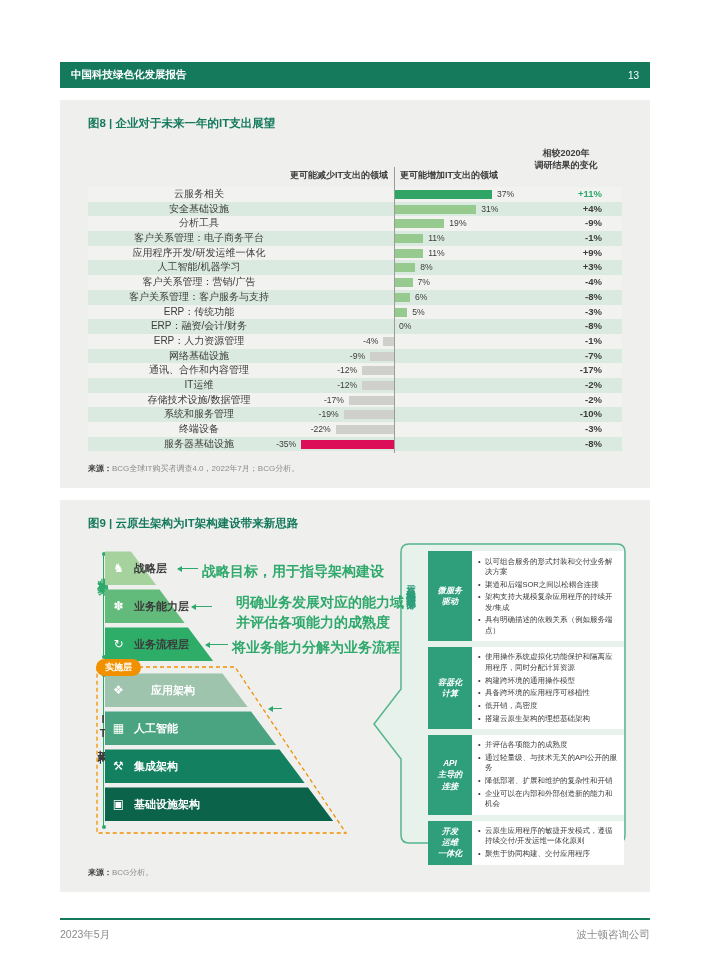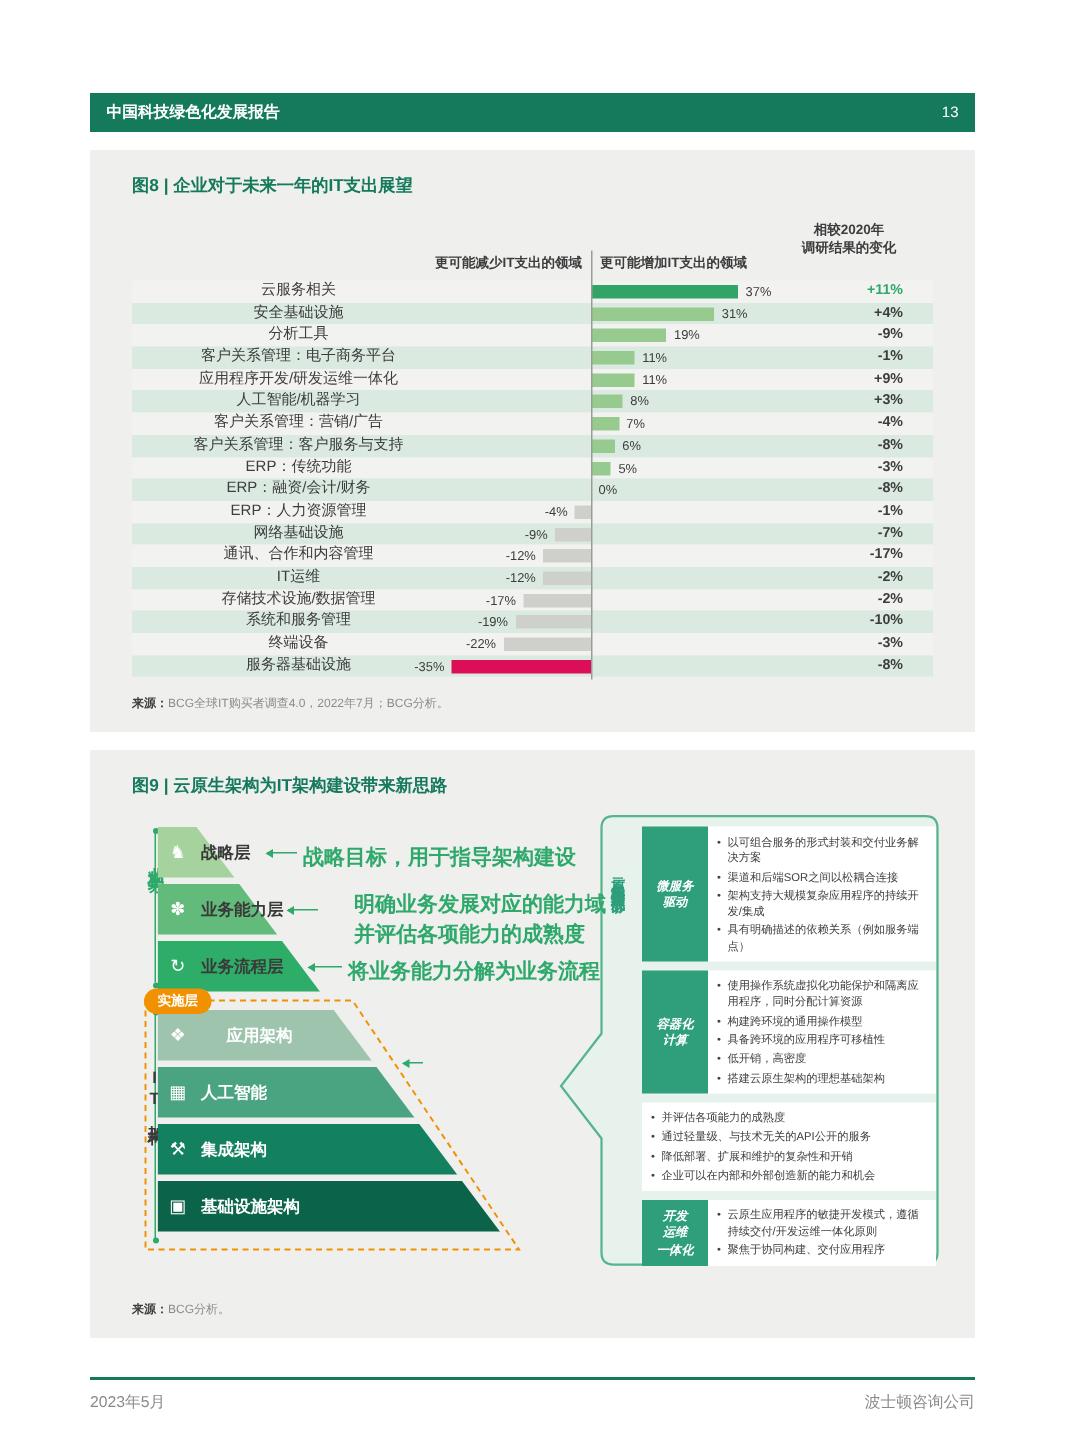--- a/index.html
+++ b/index.html
@@ -289,20 +289,23 @@
 计算</div>
             <div class="rp-bullets">
               <div class="bullet">使用操作系统虚拟化功能保护和隔离应用程序，同时分配计算资源</div>
               <div class="bullet">构建跨环境的通用操作模型</div>
               <div class="bullet">具备跨环境的应用程序可移植性</div>
               <div class="bullet">低开销，高密度</div>
               <div class="bullet">搭建云原生架构的理想基础架构</div>
             </div>
           </div>
           <div class="rp-block">
+            <div class="rp-head">API
+主导的
+连接</div>
             <div class="rp-bullets">
               <div class="bullet">并评估各项能力的成熟度</div>
               <div class="bullet">通过轻量级、与技术无关的API公开的服务</div>
               <div class="bullet">降低部署、扩展和维护的复杂性和开销</div>
               <div class="bullet">企业可以在内部和外部创造新的能力和机会</div>
             </div>
           </div>
           <div class="rp-block">
             <div class="rp-head">开发
 运维

